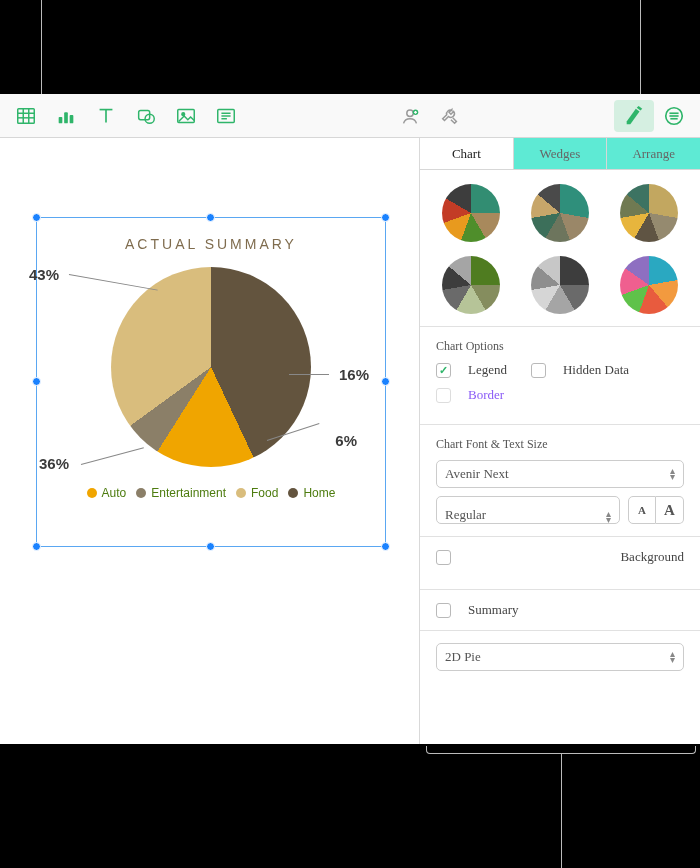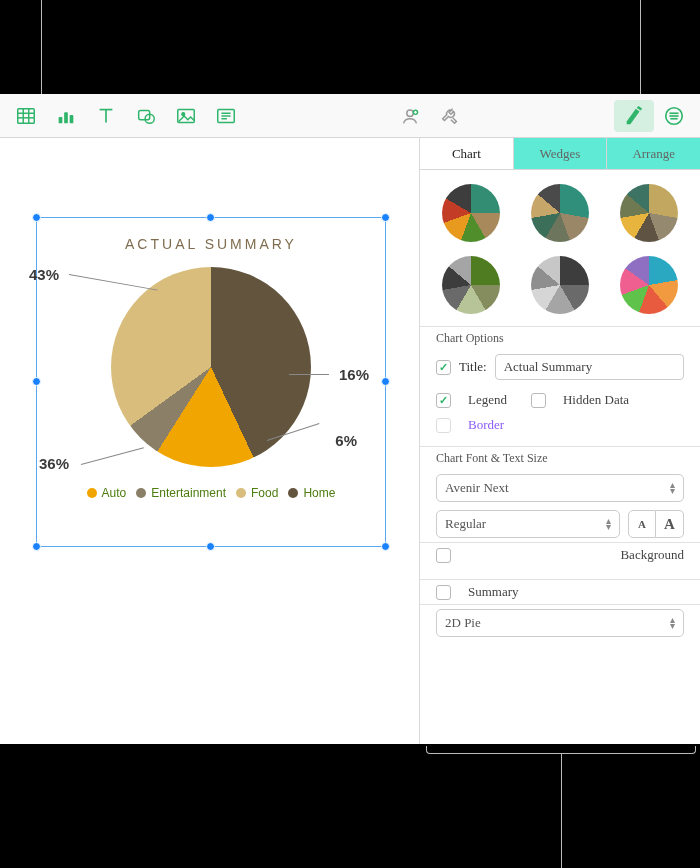--- a/index.html
+++ b/index.html
@@ -129,21 +129,21 @@
   .insp-tab.active { background:#fff; color:#222; }
   .style-grid {
     display:grid;
     grid-template-columns:repeat(3,1fr);
     gap:14px 18px;
     padding:14px 16px 12px 16px;
   }
   .style-swatch { width:58px; height:58px; border-radius:50%; justify-self:center;}
   .sect {
     border-top:1px solid #e1e1e1;
-    padding:4px 16px;
+    padding:12px 16px;
   }
   .sect-title {
     font-size:12px;
     color:#555;
     margin-bottom:8px;
   }
   .chk-row {
     display:flex; align-items:center; gap:17px;
     margin-bottom:9px;
     font-size:13px;
@@ -176,21 +176,21 @@
     border-radius:5px;
     height:28px;
     display:flex; align-items:center; justify-content:space-between;
     padding:0 8px;
     font-size:13px;
     color:#555;
     background:#fff;
   }
   .sel-arrow { font-size:10px; color:#888; display:flex; flex-direction:column; line-height:6px;}
   .font-row { display:flex; gap:8px; }
-  .font-row .sel-box-input:first-child { flex:1; }
+  .font-row .sel-box-input:first-child { flex:1;align-items:flex-end; }
   .size-btns { display:flex; }
   .size-btn {
     width:28px; height:28px;
     border:1px solid #ccc;
     display:flex; align-items:center; justify-content:center;
     font-weight:600;
     color:#555;
     background:#fff;
   }
   .size-btn:first-child { border-radius:5px 0 0 5px; font-size:11px;}
@@ -355,25 +355,20 @@
         <div class="style-swatch" style="background:conic-gradient(#328d72 0 90deg,#a8895c 90deg 150deg,#4f8e2b 150deg 200deg,#e89a1e 200deg 250deg,#c33c26 250deg 300deg,#3d3d3d 300deg 360deg)"></div>
         <div class="style-swatch" style="background:conic-gradient(#2f8f7b 0 100deg,#9a8768 100deg 160deg,#6d755d 160deg 210deg,#3c6f5a 210deg 260deg,#c7a66a 260deg 310deg,#4a4a4a 310deg 360deg)"></div>
         <div class="style-swatch" style="background:conic-gradient(#c2a760 0 100deg,#958a6f 100deg 160deg,#5f5443 160deg 210deg,#e7b53d 210deg 260deg,#707a52 260deg 310deg,#3d7362 310deg 360deg)"></div>
         <div class="style-swatch" style="background:conic-gradient(#4f7c20 0 90deg,#858d5e 90deg 150deg,#b6c498 150deg 210deg,#6a6a6a 210deg 260deg,#3d3d3d 260deg 310deg,#a5a5a5 310deg 360deg)"></div>
         <div class="style-swatch" style="background:conic-gradient(#3d3d3d 0 90deg,#6a6a6a 90deg 150deg,#a5a5a5 150deg 210deg,#d6d6d6 210deg 260deg,#8e8e8e 260deg 310deg,#c7c7c7 310deg 360deg)"></div>
         <div class="style-swatch" style="background:conic-gradient(#2aa8c1 0 80deg,#f29a3f 80deg 140deg,#e85b3e 140deg 200deg,#5fc24a 200deg 250deg,#ef5f8f 250deg 305deg,#8e6fc1 305deg 360deg)"></div>
       </div>
 
       <div class="sect">
         <div class="sect-title">Chart Options</div>
-        <div class="title-row" style="margin-bottom:12px;">
-          <span class="chk on"></span>
-          <span>Title:</span>
-          <div class="input-box" style="flex:1;">Actual Summary</div>
-        </div>
         <div class="two-col">
           <div class="chk-row">
             <span class="chk on"></span>
             <span>Legend</span>
           </div>
           <div class="chk-row">
             <span class="chk"></span>
             <span>Hidden Data</span>
           </div>
         </div>

